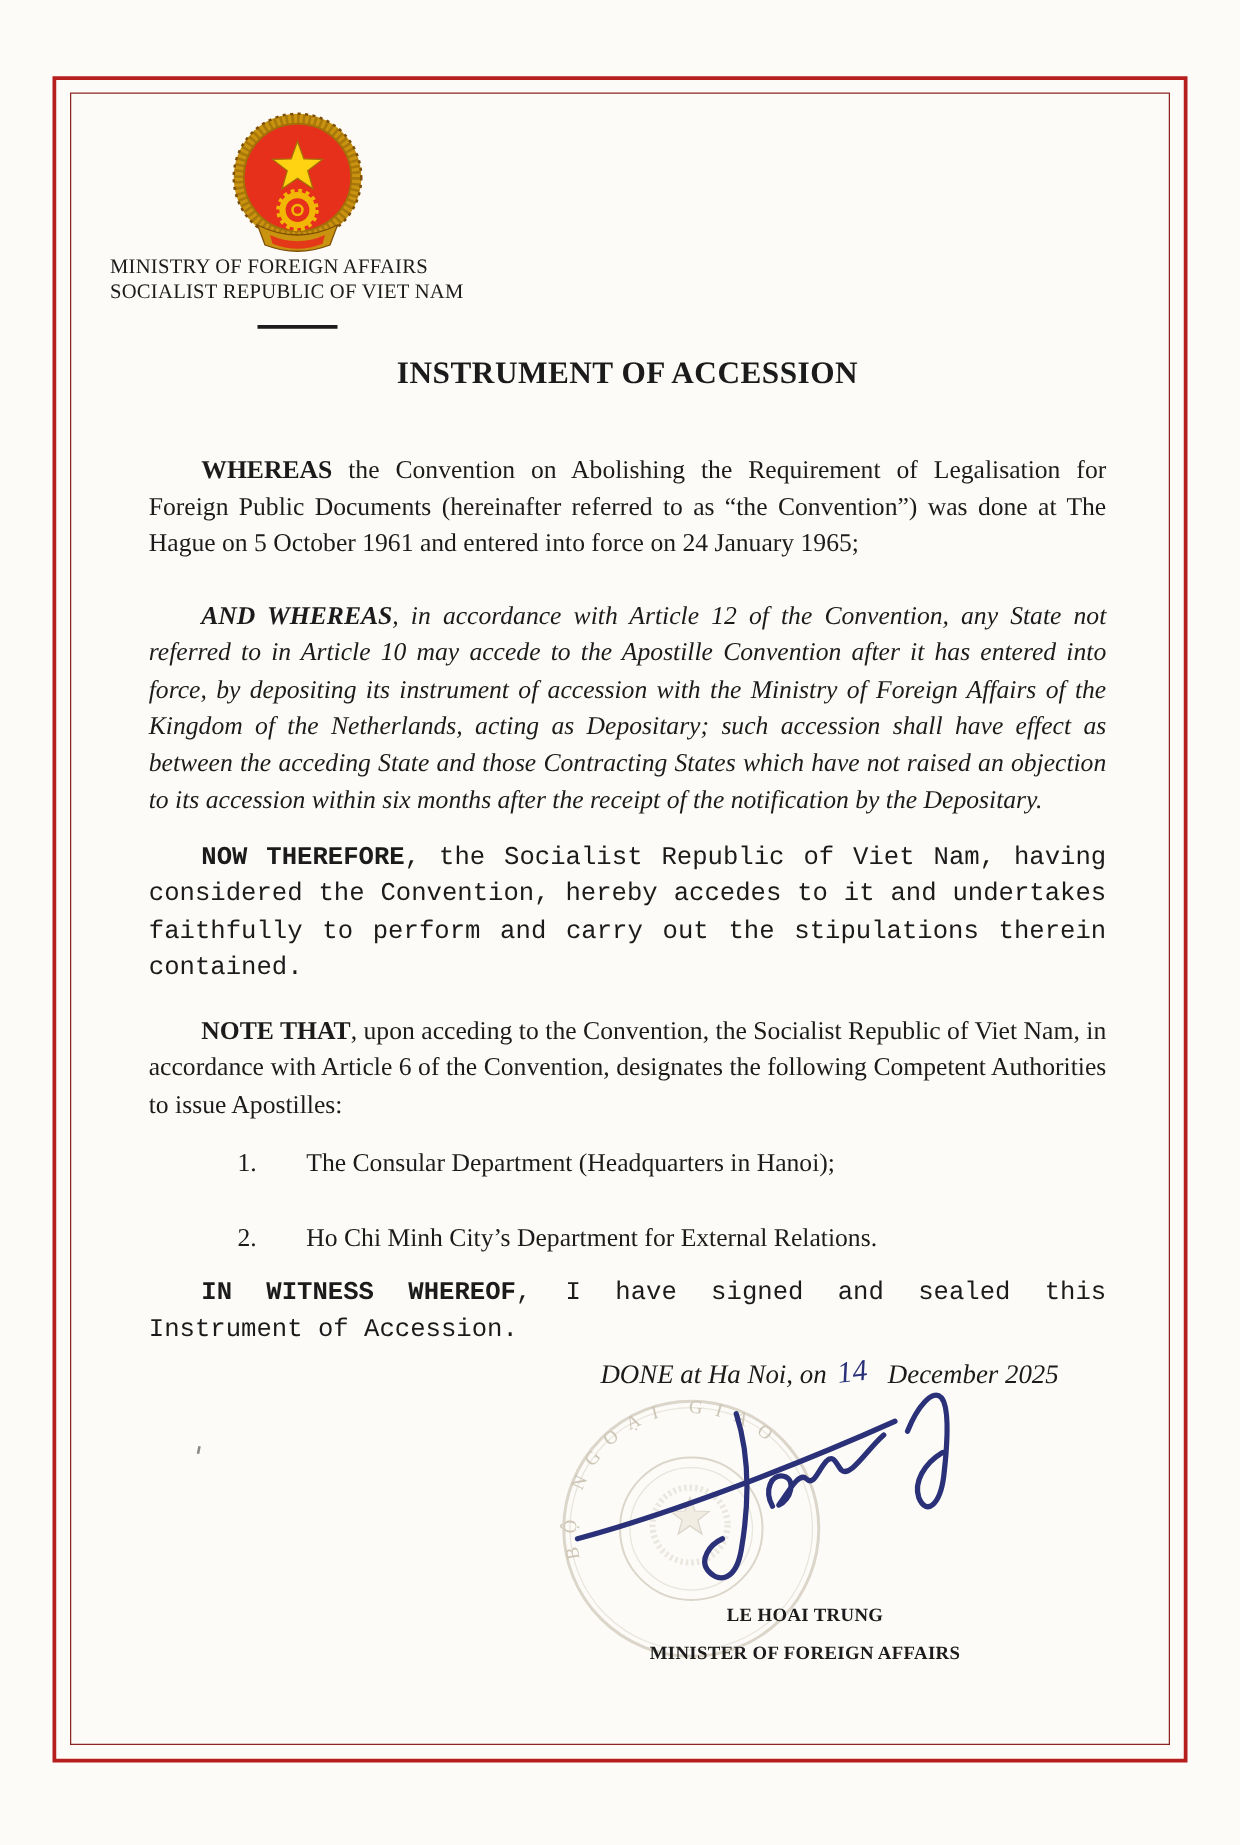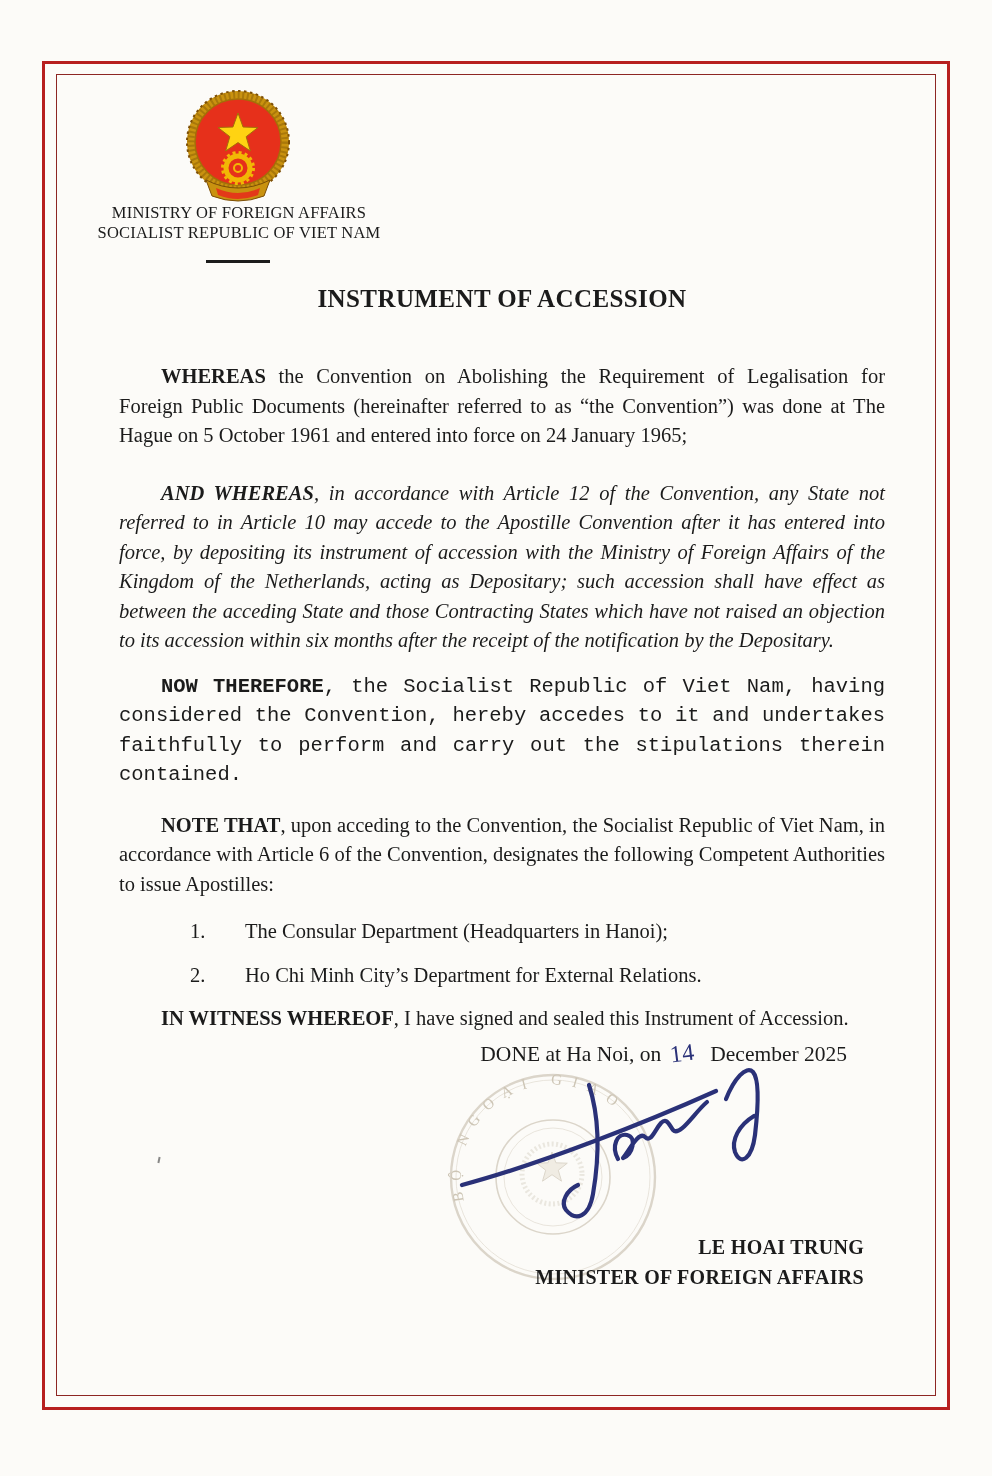--- a/index.html
+++ b/index.html
@@ -8,52 +8,52 @@
     background:#fcfbf8; color:#1b1b1b; overflow:hidden;
     font-family:"Liberation Serif","DejaVu Serif",serif;
   }
   .border-outer { position:absolute; left:42px; top:61px; width:902px; height:1343px;
                   border:3px solid #b71f1f; }
   .border-inner { position:absolute; left:56px; top:74px; width:878px; height:1320px;
                   border:1.5px solid #8d2623; }
 
   .emblem { position:absolute; left:176px; top:84px; }
 
-  .org { position:absolute; left:88px; top:203px; width:302px; text-align:center;
+  .org { position:absolute; left:88px; top:203px; width:302px; 
          font-size:16.5px; line-height:19.5px; letter-spacing:0.2px; }
   .org-rule { position:absolute; left:206px; top:260px; width:64px; height:3px; background:#1c1c1c; }
 
   .title { position:absolute; left:114px; top:285px; width:776px; text-align:center;
            font-weight:bold; font-size:25px; letter-spacing:0.4px; }
 
   .body-col { position:absolute; left:119px; top:362px; width:766px;
               font-size:20.5px; line-height:29.5px; }
   .body-par { margin:0; text-align:justify; text-indent:42px; }
   .lead { font-weight:bold; }
   .mb-p1 { margin-bottom:28px; }
   .mb-p2 { margin-bottom:16px;font-style:italic; }
   .mb-p3 { margin-bottom:21px;font-family:Liberation Mono, monospace; }
   .mb-p4 { margin-bottom:18px; }
   .intro-line { margin:0 0 21px 0; text-indent:42px; }
   .list-row { margin:0; padding-left:71px; }
   .list-row .num { display:inline-block; width:55px; }
-  .mb-li1 { margin-bottom:14px; }
+  .mb-li1 { margin-bottom:30px; }
   .mb-li2 { margin-bottom:14px; }
-  .mb-wit { margin-bottom:6px; }
+  .mb-wit { margin-bottom:6px;font-family:Liberation Mono, monospace; }
 
   .done-line { display:flex; justify-content:flex-end; align-items:flex-end;
-               padding-right:38px; gap:9px; font-size:21.5px; }
+               padding-right:38px; gap:9px; font-style:italic; font-size:21.5px; }
   .done-day { color:#2a3178; font-size:24px; display:inline-block;
               transform:rotate(-7deg); margin-right:7px; position:relative; top:-1px; }
 
   .sig-area { position:relative; height:211px; }
   .seal-svg { position:absolute; left:324px; top:-2px; }
   .sig-svg  { position:absolute; left:285px; top:-12px; }
-  .sign-block { position:absolute; left:305px; top:163px; width:440px; text-align:right;
-                font-weight:bold; font-size:20px; line-height:30px; letter-spacing:0.3px; }
+  .sign-block { position:absolute; left:305px; top:163px; width:440px; text-align:center;
+                font-weight:bold; font-size:15px; line-height:30px; letter-spacing:0.3px; }
 
   .stray-mark { position:absolute; left:158px; top:1157px; width:2px; height:6px;
                 background:#4a4a4a; opacity:.65; transform:rotate(12deg); }
 </style>
 </head>
 <body>
 
 <div class="page">
 
   <div class="border-outer"></div>

